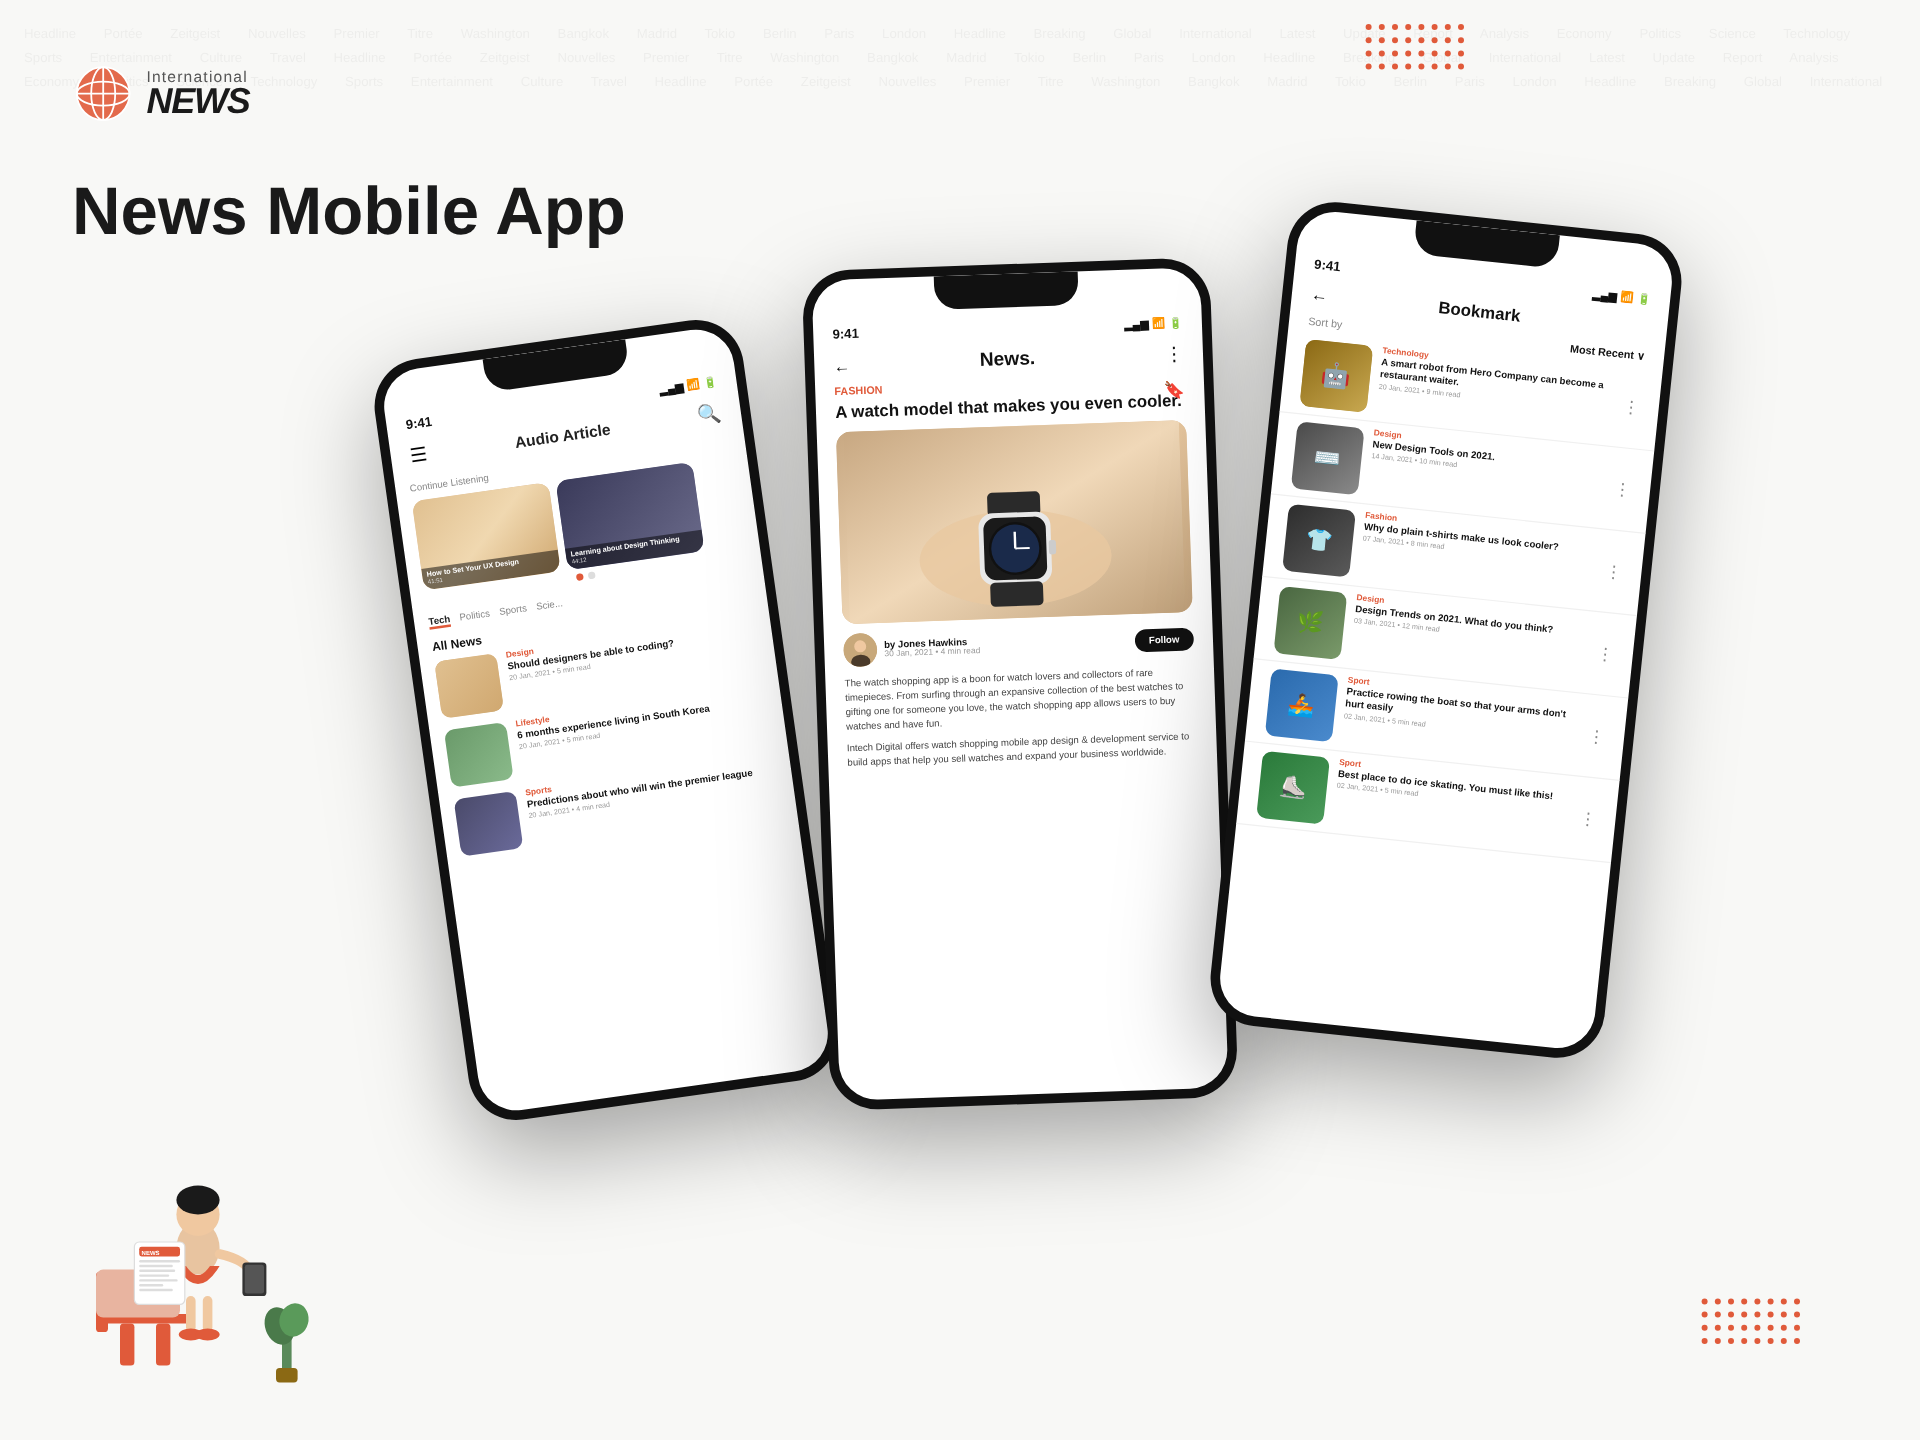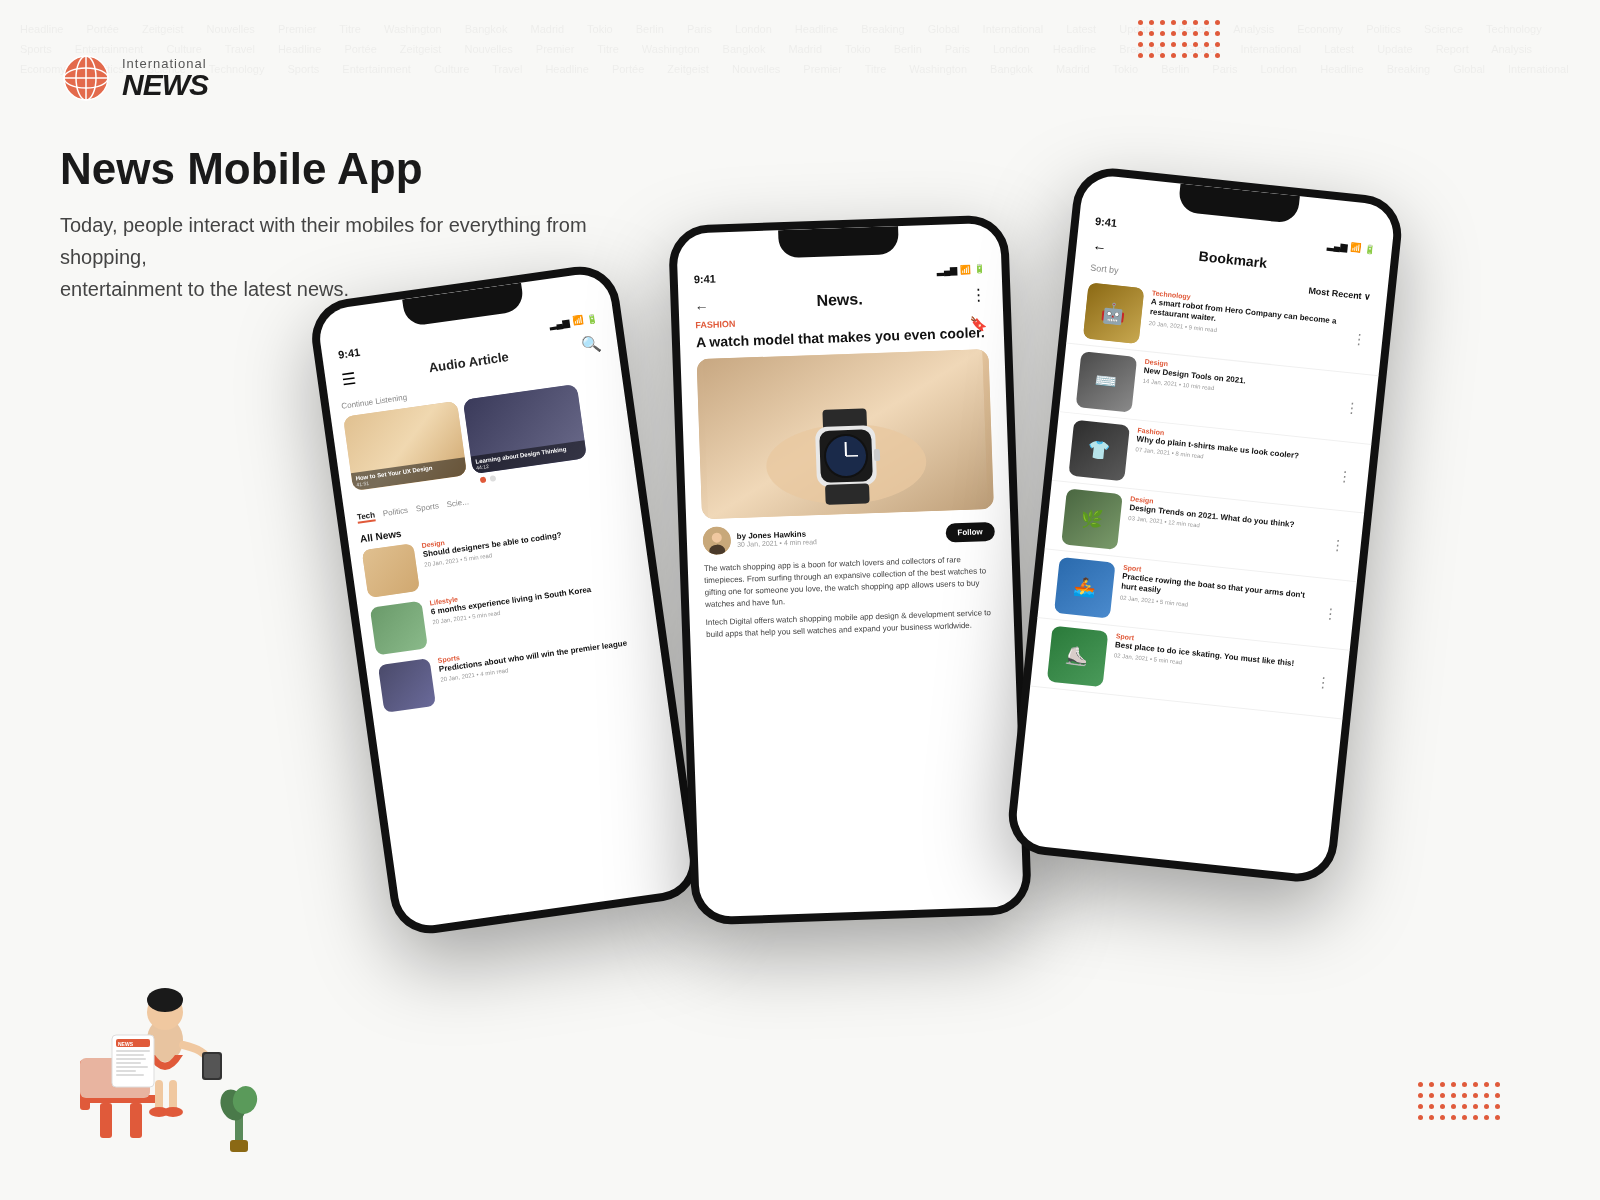--- a/index.html
+++ b/index.html
@@ -57,22 +57,22 @@
       font-size: 30px; font-weight: 900; color: #1a1a1a; font-style: italic; letter-spacing: -1px;
     }
 
     
     .hero-text {
       position: absolute;
       top: 145px; left: 60px;
       z-index: 10;
     }
     .hero-title {
-      font-size: 44px; font-weight: 900; color: #1a1a1a; line-height: 1.1;
-      margin-bottom: 16px;
+      font-size: 56px; font-weight: 900; color: #1a1a1a; line-height: 1.1;
+      margin-bottom: 36px;
     }
     .hero-subtitle {
       font-size: 20px; color: #444; line-height: 1.6; max-width: 600px;
     }
 
     
     .phones-area {
       position: absolute;
       top: 80px; left: 300px;
       width: 1260px; height: 1100px;
@@ -389,24 +389,20 @@
     <circle cx="26" cy="26" r="22" fill="none" stroke="#fff" stroke-width="1.5"></circle>
   </svg>
   <div class="logo-text">
     <span class="logo-international">International</span>
     <span class="logo-news">NEWS</span>
   </div>
 </div>
 
 <div class="hero-text">
   <h1 class="hero-title">News Mobile App</h1>
-  <p class="hero-subtitle">
-    <span>Today, people interact with their mobiles for everything from shopping,</span><br>
-    <span>entertainment to the latest news.</span>
-  </p>
 </div>
 
 <div class="illus-container">
   <svg viewBox="0 0 230 230" xmlns="http://www.w3.org/2000/svg">
 
     <rect x="30" y="155" width="80" height="8" rx="4" fill="#e05a3a"></rect>
     <rect x="50" y="163" width="12" height="35" rx="3" fill="#e05a3a"></rect>
     <rect x="80" y="163" width="12" height="35" rx="3" fill="#e05a3a"></rect>
     <rect x="30" y="120" width="10" height="50" rx="3" fill="#e05a3a"></rect>
     <rect x="30" y="118" width="70" height="40" rx="6" fill="#e8b4a0"></rect>

